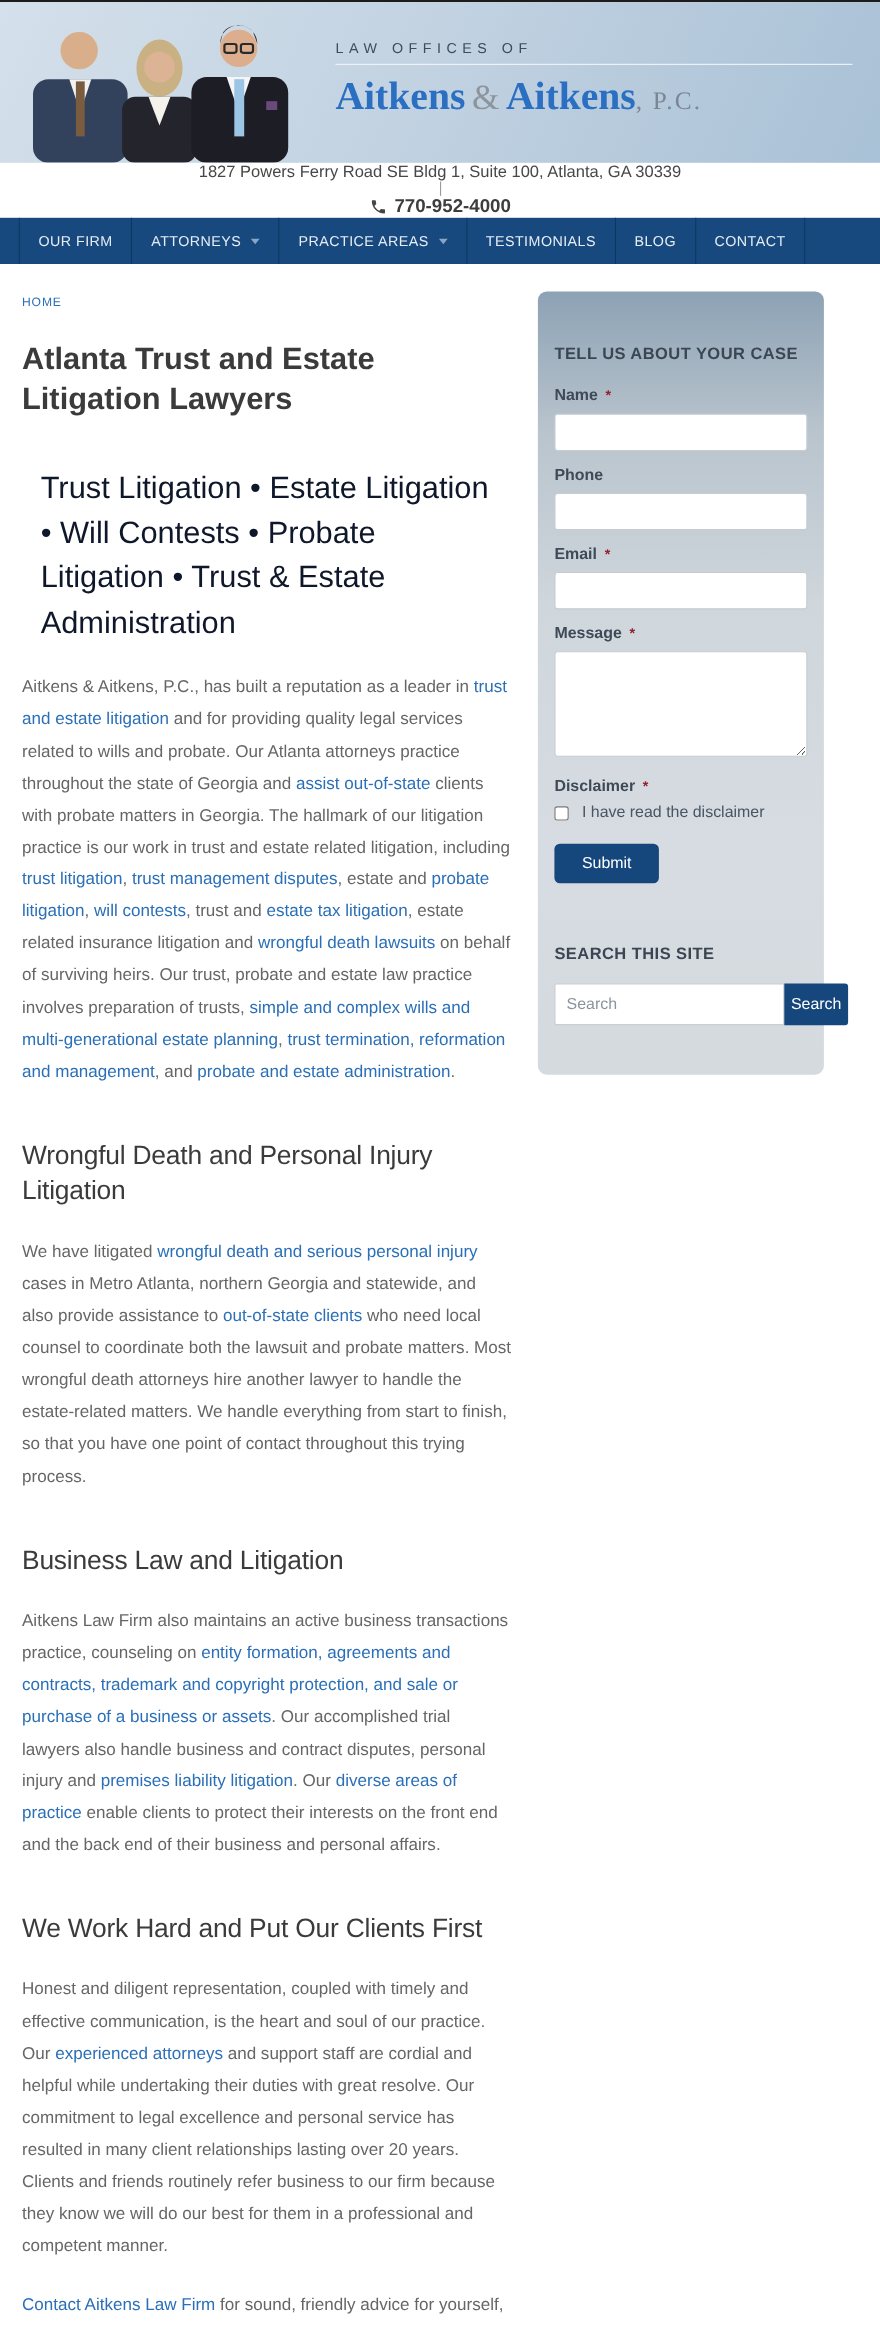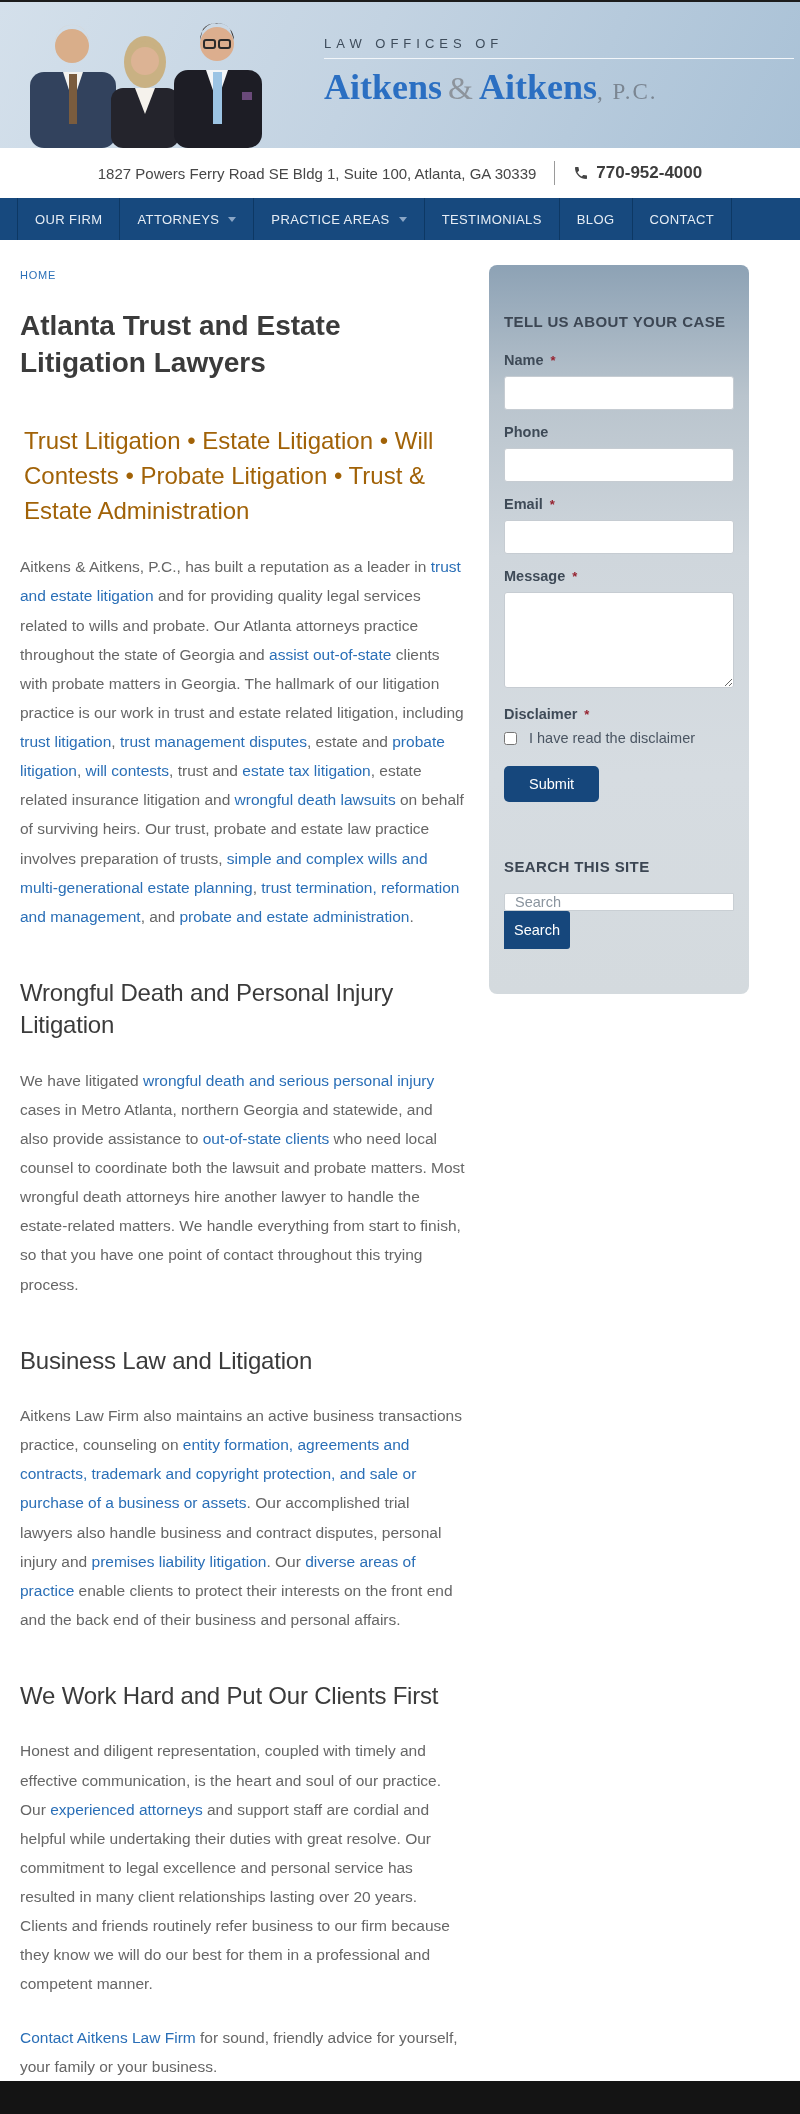--- a/index.html
+++ b/index.html
@@ -13,34 +13,34 @@
   .top-line { height:2px; background:#1c1c1c; }
 
   
   .header {
     height:146px;
     background:linear-gradient(115deg,#d4e0eb 0%, #c3d3e2 45%, #a9c1d6 100%);
     position:relative;
     overflow:hidden;
   }
   .photo { position:absolute; left:8px; bottom:0; width:272px; height:142px; }
-  .logo { position:absolute; left:324px; top:34px; width:470px; }
+  .logo { position:absolute; left:305px; top:34px; width:470px; }
   .logo-top {
     font-size:13px; letter-spacing:5px; color:#3e4c5b;
     padding-bottom:7px; border-bottom:1px solid #f2f6fa;
   }
   .logo-name { margin-top:7px; font-family:"Liberation Serif", serif; white-space:nowrap; }
   .logo-name .n { color:#2b6fc2; font-weight:bold; font-size:36px; }
   .logo-name .amp { color:#8d949c; font-size:32px; padding:0 6px; }
   .logo-name .sfx { color:#7b8692; font-size:23px; letter-spacing:2px; }
 
   
   .topbar {
     height:50px; background:#fff;
-    display:flex; align-items:center; justify-content:center;
+    display:flex; align-items:center; justify-content:center;flex-direction:column;
   }
   .topbar .addr { font-size:15px; color:#474747; }
   .topbar .divider { width:1px; height:24px; background:#9a9a9a; margin:0 18px; }
   .topbar .phone { display:flex; align-items:center; gap:7px; font-size:17px; font-weight:bold; color:#3d3d3d; }
 
   
   .nav { height:42px; background:#17497e; display:flex; }
   .nav-item {
     display:flex; align-items:center; padding:12px 17px;
     color:#e6edf5; font-size:13px; letter-spacing:.4px;
@@ -51,21 +51,21 @@
     width:0; height:0; margin-left:9px;
     border-left:4.5px solid transparent; border-right:4.5px solid transparent;
     border-top:5px solid #8aa6c6;
   }
 
   
   .content { display:flex; gap:24px; padding:25px 20px 0; min-height:1616px; align-items:flex-start; }
   .main-col { width:445px; flex-shrink:0; }
   .crumb { font-size:11px; font-weight:normal; letter-spacing:.8px; color:#565656; text-decoration:none; display:inline-block; padding-top:3px; }
   h1.page-title { margin:25px 0 0; font-size:28px; line-height:1.32; color:#3b3b3b; font-weight:bold; }
-  h2.lede { margin:42px 4px 0; font-size:24px; line-height:1.45; color:#a16207; font-weight:normal; }
+  h2.lede { margin:42px 17px 0; font-size:28px; line-height:1.45; color:#0f172a; font-weight:normal; }
   h2.section-h { margin:46px 0 0; font-size:24px; line-height:1.35; color:#3b3b3b; font-weight:normal; letter-spacing:-0.2px; }
   .main-col p { margin:24px 0 0; font-size:15.5px; line-height:1.88; color:#666; }
   .main-col a { color:#2a6fb7; text-decoration:none; }
 
   
   .sidebar {
     width:260px; flex-shrink:0;
     border-radius:8px;
     background:linear-gradient(180deg,#8da2b5 0%, #b9c4cd 18%, #cfd6dc 40%, #d6dce1 70%, #d4dade 100%);
     padding:48px 15px 45px;
@@ -80,21 +80,21 @@
   }
   textarea.tinput { height:96px; padding:6px 8px; resize:both; }
   .disc-text { margin:0; font-size:12px; line-height:1.95; color:#5b6670; padding:4px 0 10px 8px; }
   .check-row { display:flex; align-items:center; gap:12px; margin:4px 0 20px; font-size:14.5px; color:#4a5562; }
   .check-row input { width:13px; height:13px; margin:0; }
   .submit-btn {
     background:#16477c; color:#fff; border:none; border-radius:5px;
     padding:10px 25px; font-size:14.5px; font-family:"Liberation Sans", sans-serif; cursor:pointer;
   }
   .search-title { margin:56px 0 18px; font-size:15px; font-weight:bold; letter-spacing:.4px; color:#3c4653; }
-  .search-row { display:flex;flex-direction:column; }
+  .search-row { display:flex; }
   .search-input {
     flex:1; height:38px; border:1px solid #c9cfd4; border-radius:2px 0 0 2px;
     padding:0 10px; font-size:14.5px; background:#fff; font-family:"Liberation Sans", sans-serif; color:#333;
   }
   .search-input::placeholder { color:#8a949e; }
   .search-btn {
     width:66px; height:38px; background:#16477c; color:#fff; border:none;
     border-radius:0 3px 3px 0; font-size:14.5px; font-family:"Liberation Sans", sans-serif; cursor:pointer;
   }
 

